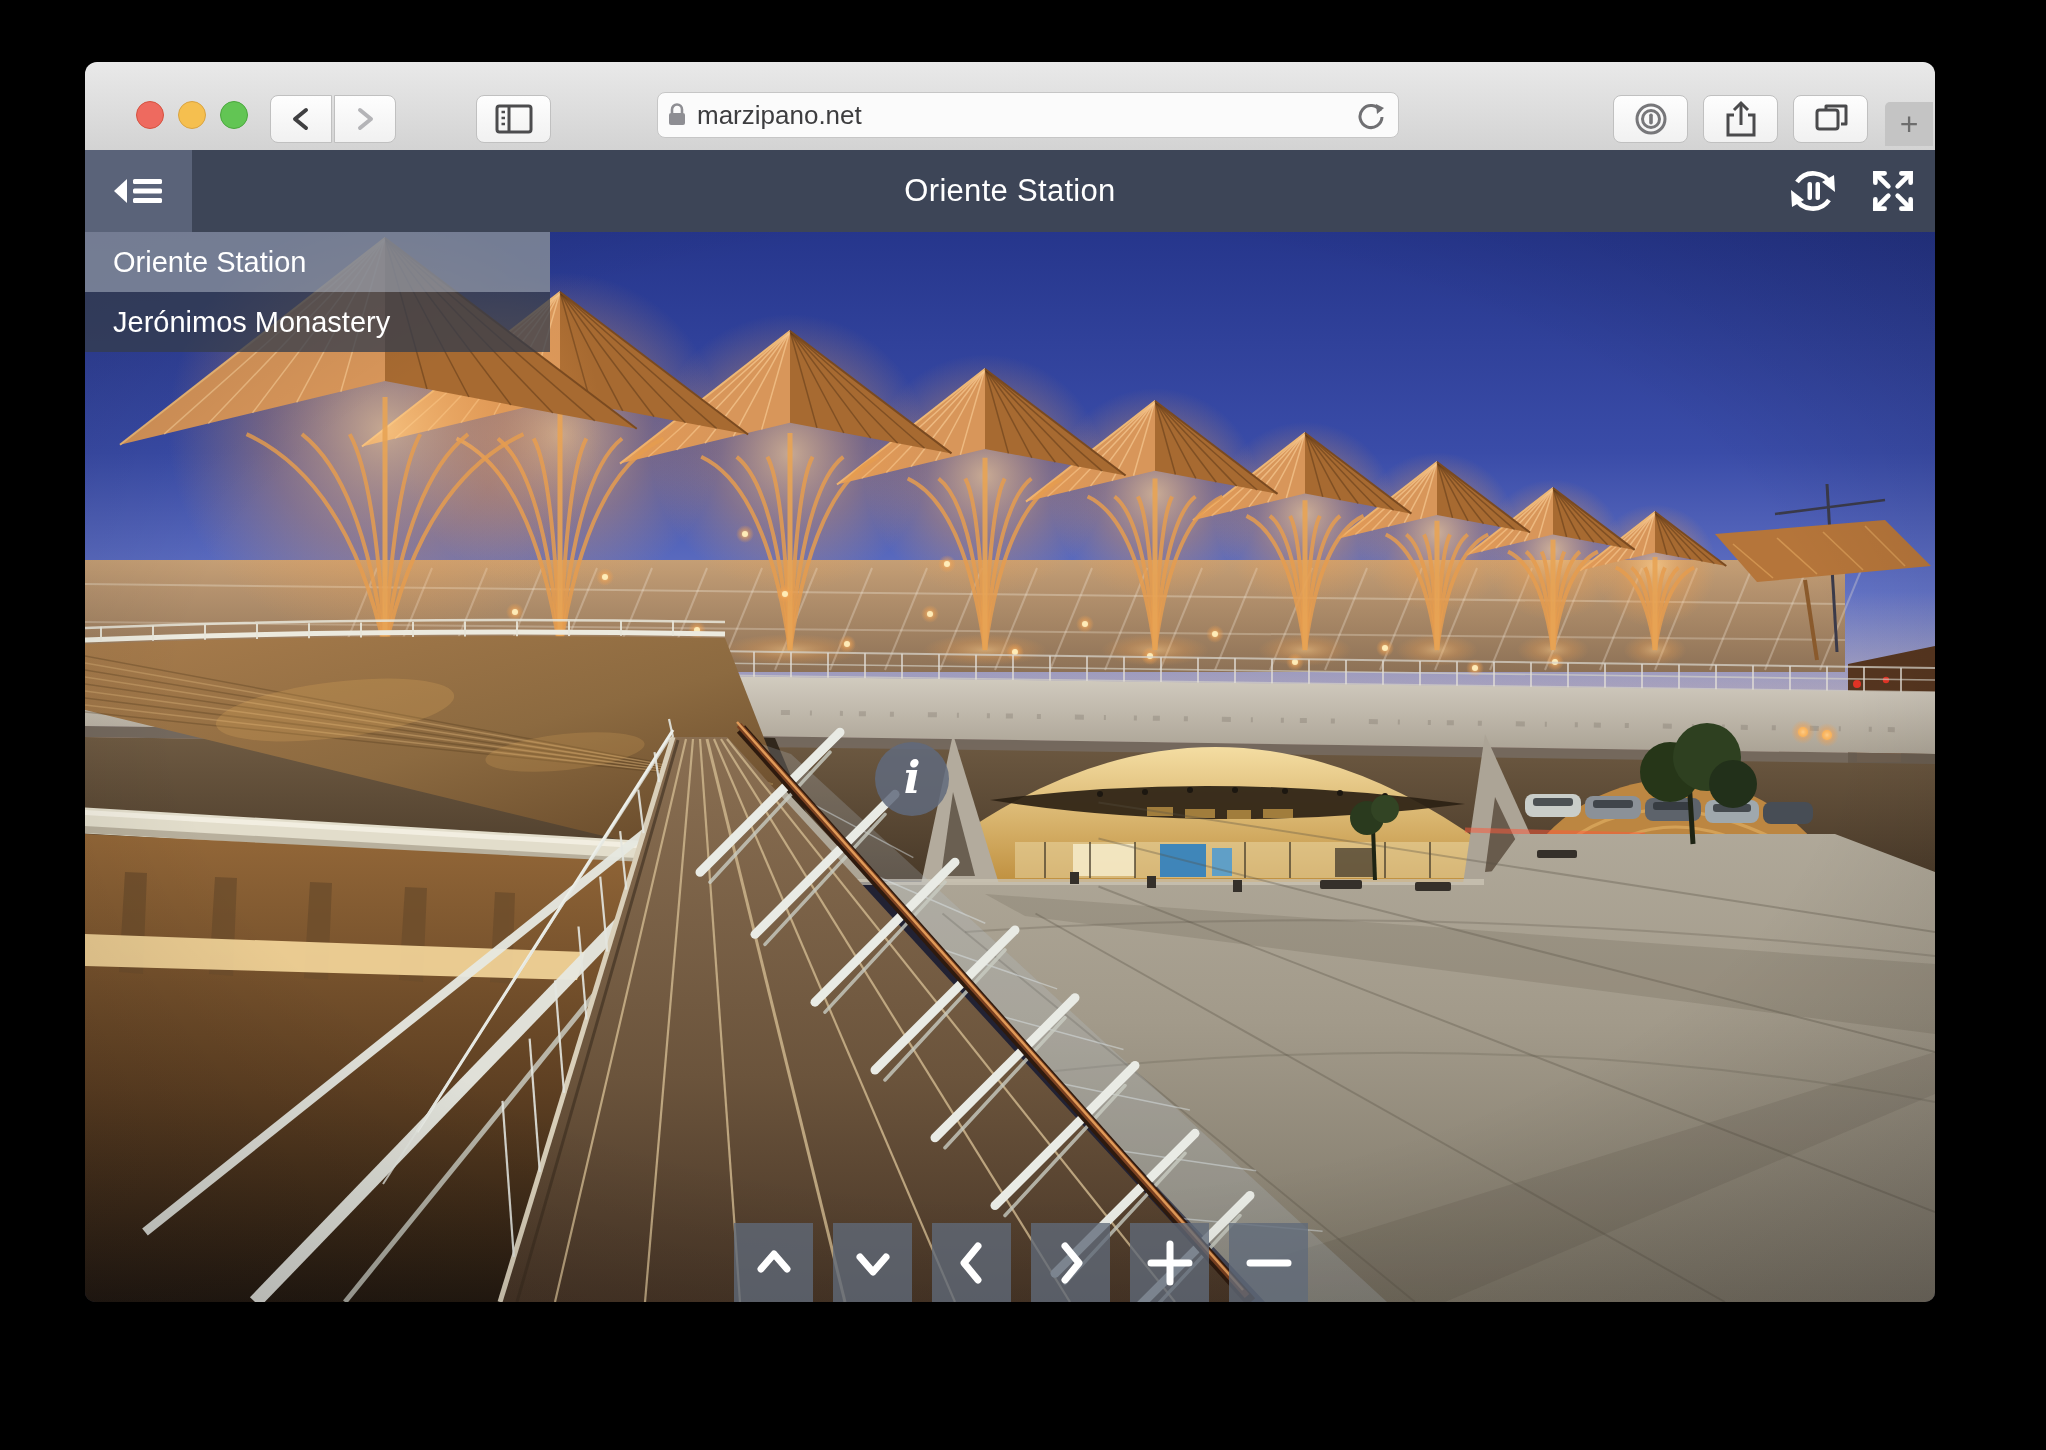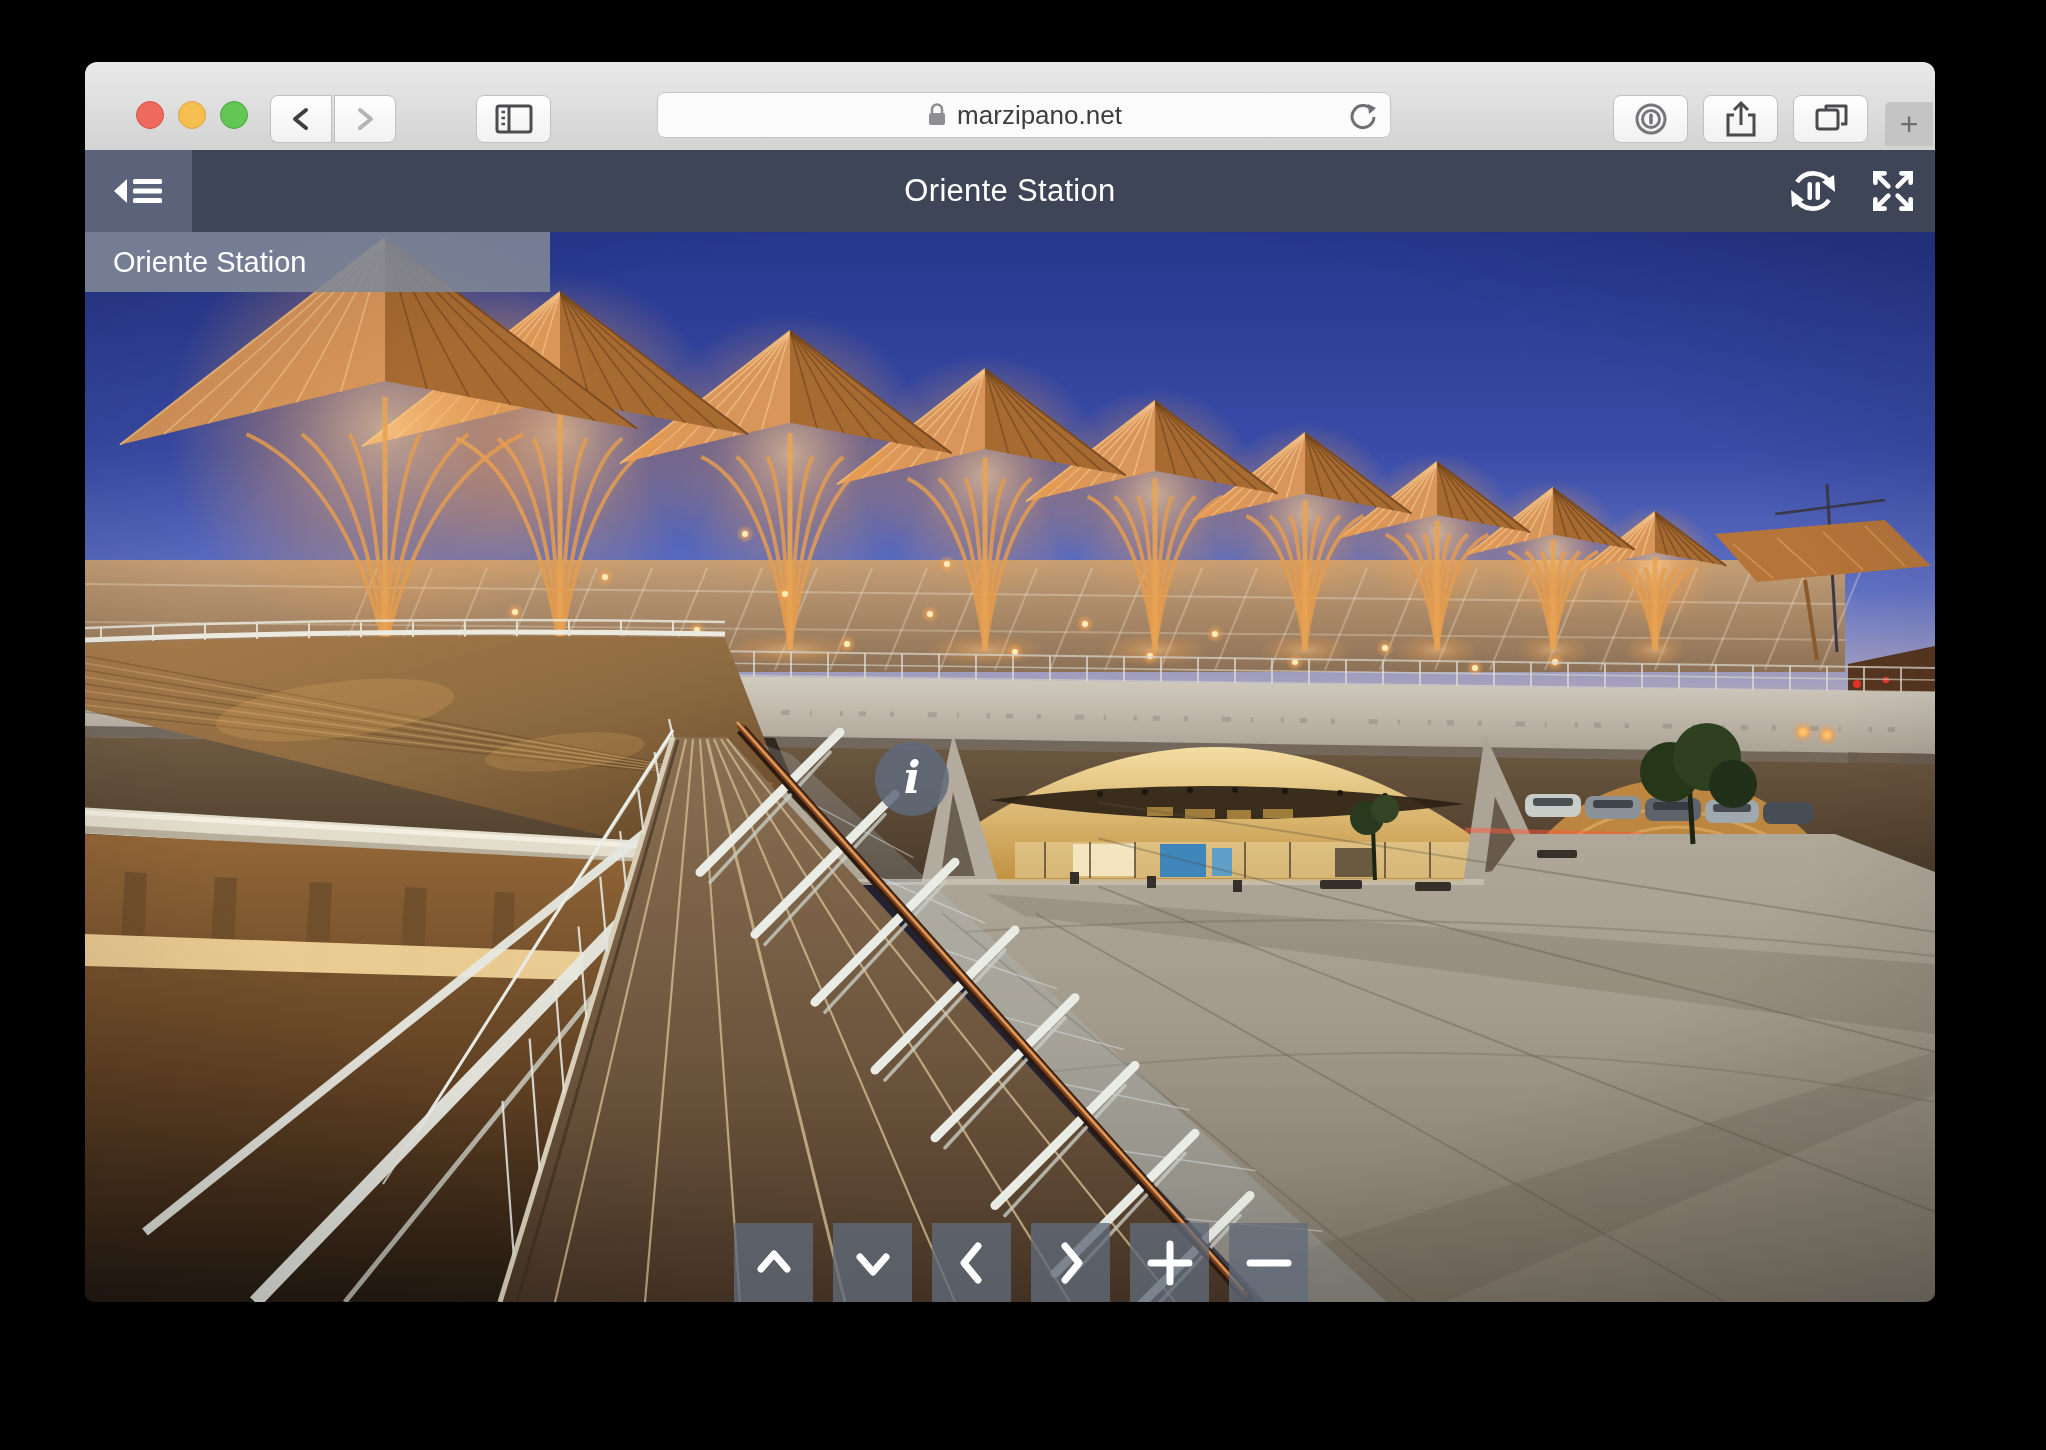--- a/index.html
+++ b/index.html
@@ -8,21 +8,21 @@
   #window{position:absolute;left:85px;top:62px;width:1850px;height:1240px;
     border-radius:12px 12px 10px 10px;overflow:hidden;background:#111;
     box-shadow:0 18px 60px rgba(0,0,0,.6);}
   
   #toolbar{position:absolute;left:0;top:0;width:1850px;height:88px;
     background:linear-gradient(#e9e9e9,#d3d3d3);border-bottom:1px solid #a9a9a9;}
   .tl{position:absolute;top:39px;width:26px;height:26px;border-radius:50%;}
   .tb-btn{position:absolute;top:33px;height:48px;background:linear-gradient(#fefefe,#f1f1f1);
     border:1px solid #c0c0c0;border-radius:8px;display:flex;align-items:center;justify-content:center;box-sizing:border-box;}
   #urlbar{position:absolute;left:572px;top:30px;width:732px;height:44px;background:#fbfbfb;
-    border:1px solid #c6c6c6;border-radius:8px;display:flex;align-items:center;justify-content:center;}
+    border:1px solid #c6c6c6;border-radius:8px;display:flex;align-items:center;justify-content:flex-start;padding-left:8px;}
   #url-text{font-size:26px;color:#3d3d3f;display:flex;align-items:center;gap:9px;}
   #refresh{position:absolute;right:12px;top:7px;width:30px;height:30px;}
   #newtab{position:absolute;right:2px;top:40px;width:48px;height:44px;background:#c4c4c4;
     border-radius:5px 0 0 0;display:flex;align-items:center;justify-content:center;
     font-size:32px;color:#6d6d6d;font-weight:300;}
   
   #app-header{position:absolute;left:0;top:88px;width:1850px;height:82px;background:#3d4557;}
   #scene-toggle{position:absolute;left:0;top:0;width:107px;height:82px;background:#5a6379;
     display:flex;align-items:center;justify-content:center;}
   #app-title{position:absolute;left:0;top:0;width:100%;height:82px;display:flex;
@@ -796,20 +796,23 @@
         <line x1="1158" y1="1058" x2="652" y2="490" stroke="#e09a58" stroke-width="2.5"></line>
       </g>
 
       <rect x="0" y="0" width="1850" height="1070" fill="url(#vigG)"></rect>
     </svg>
 
     <div id="scene-list">
       <div class="scene-item current">
         <span>Oriente Station</span>
       </div>
+      <div class="scene-item">
+        <span>Jerónimos Monastery</span>
+      </div>
     </div>
 
     <div id="hotspot">i</div>
 
     <div id="controls">
       <div class="ctl" aria-label="pan-up">
         <svg width="46" height="46" viewBox="0 0 46 46">
               <path d="M10 29 L23 14 L36 29" fill="none" stroke="#fff" stroke-width="7" stroke-linecap="round" stroke-linejoin="round"></path>
             </svg>
       </div>

